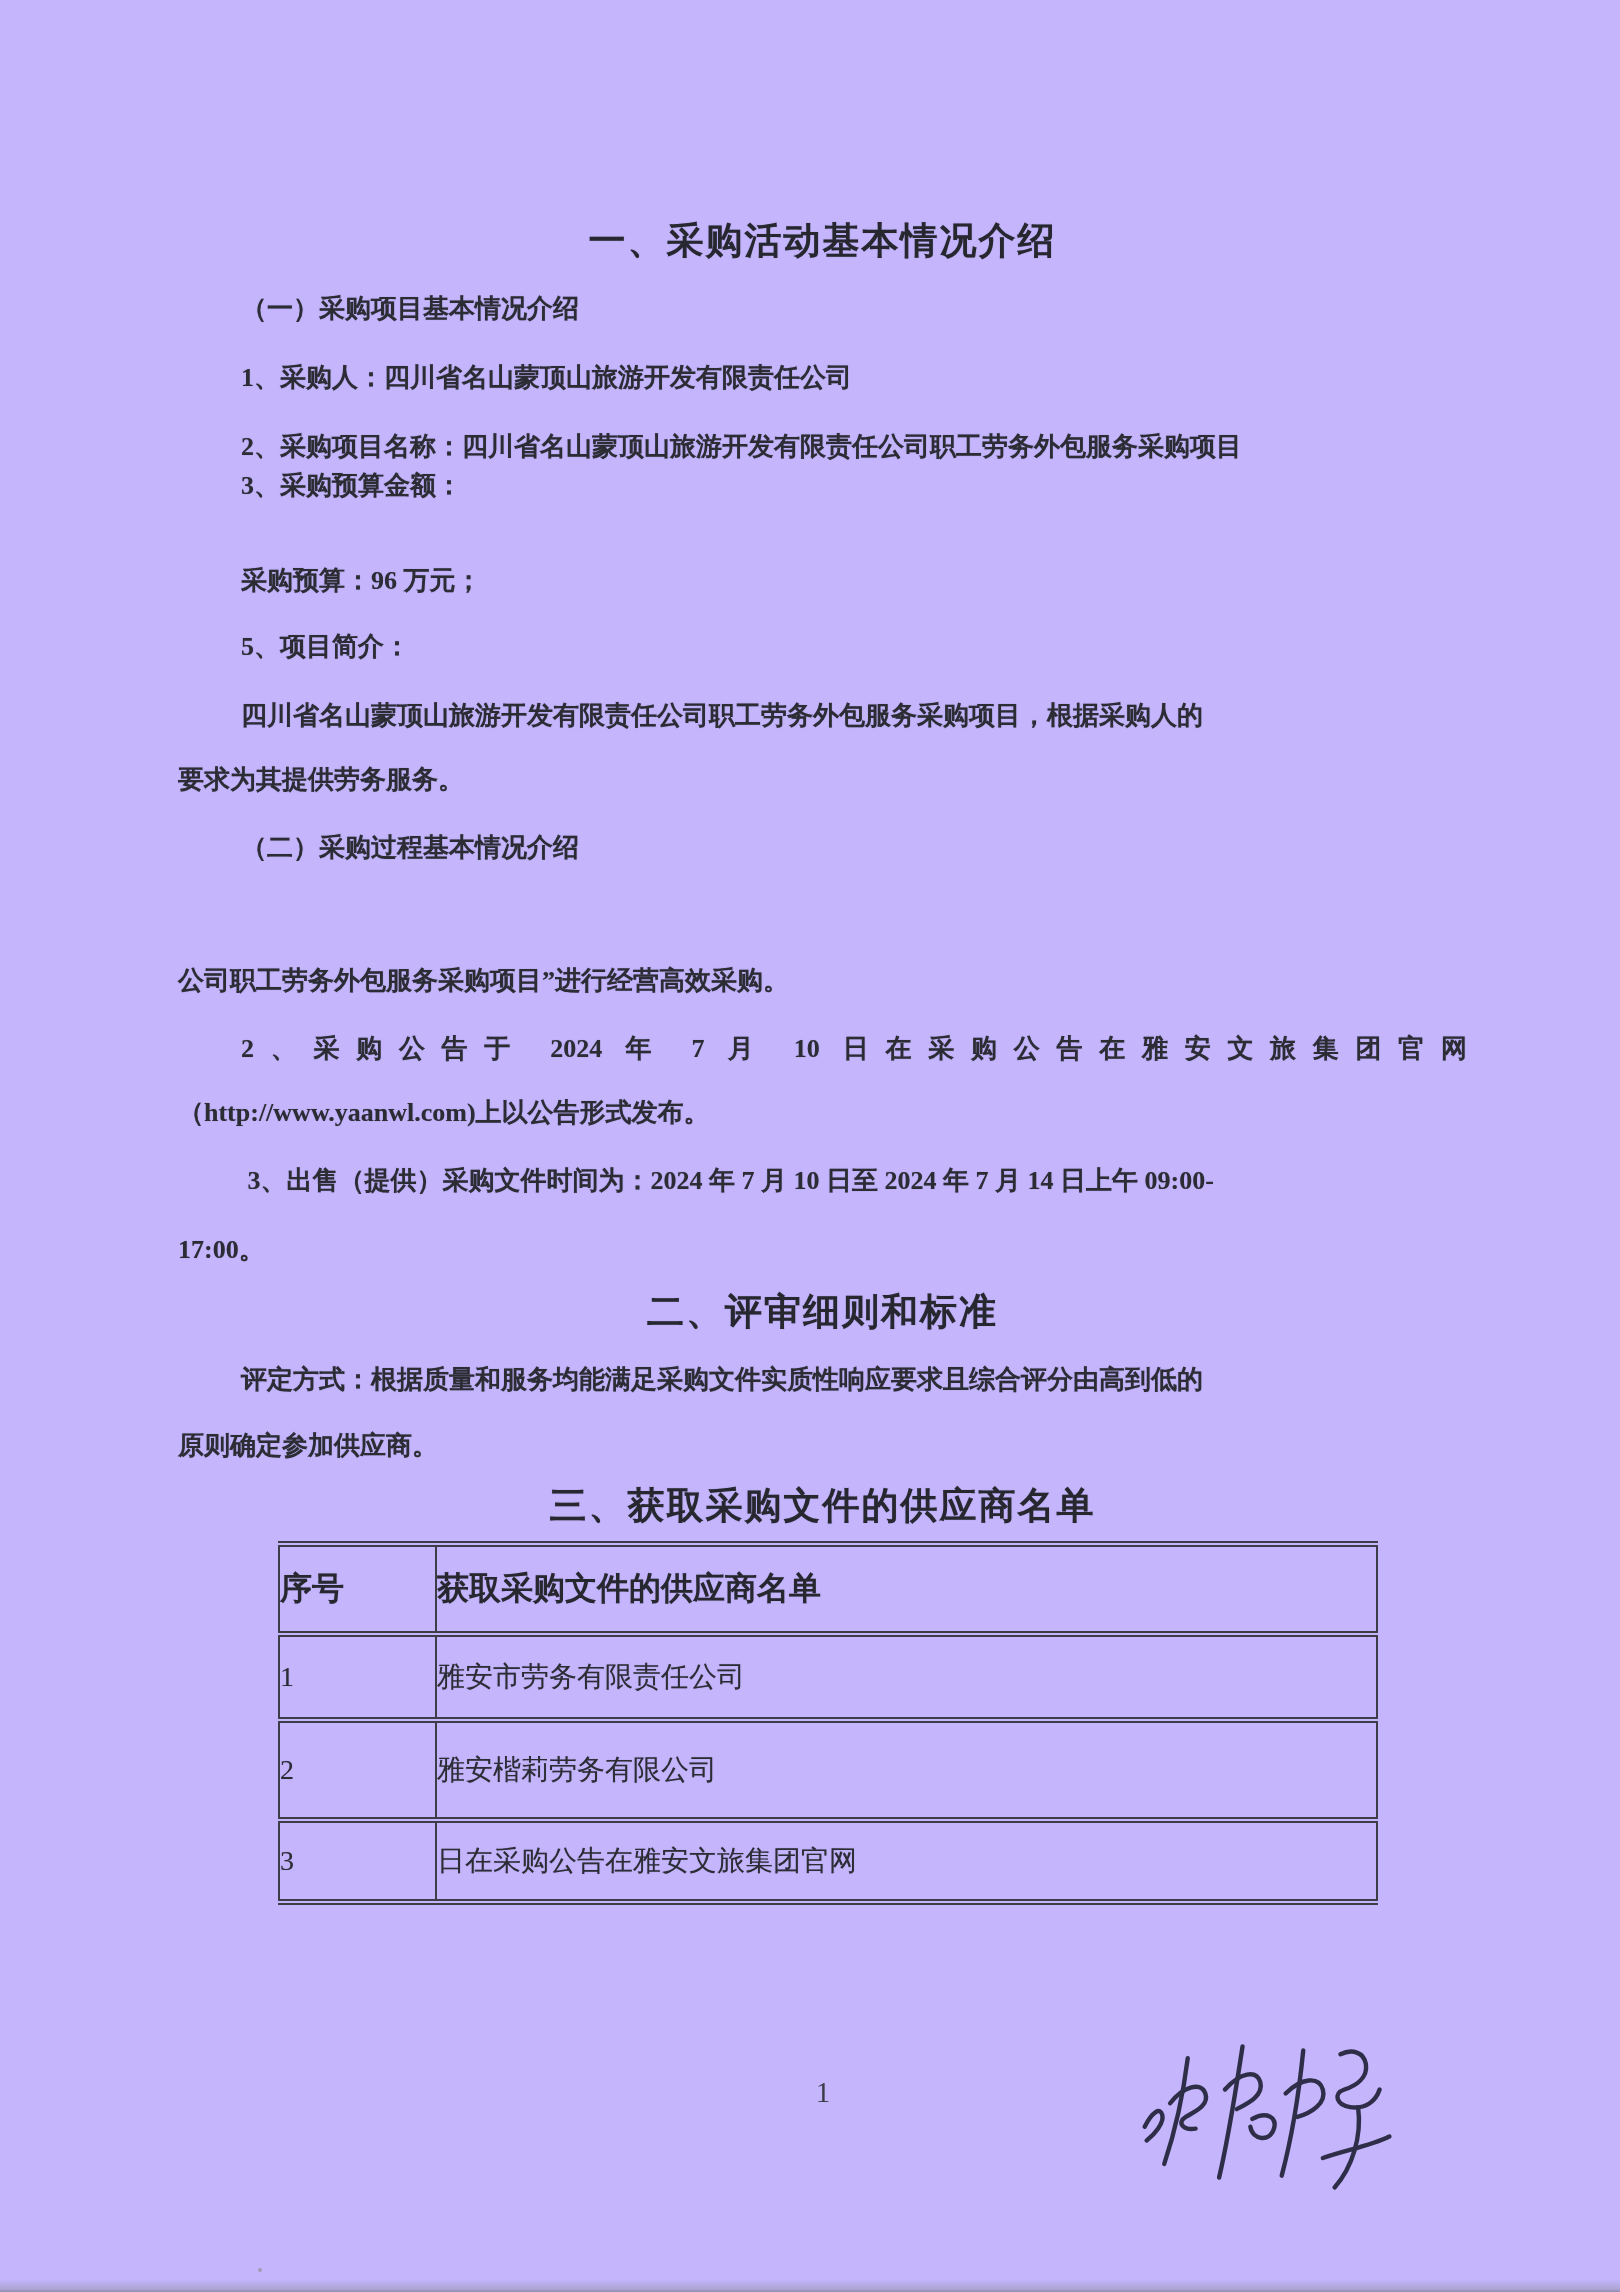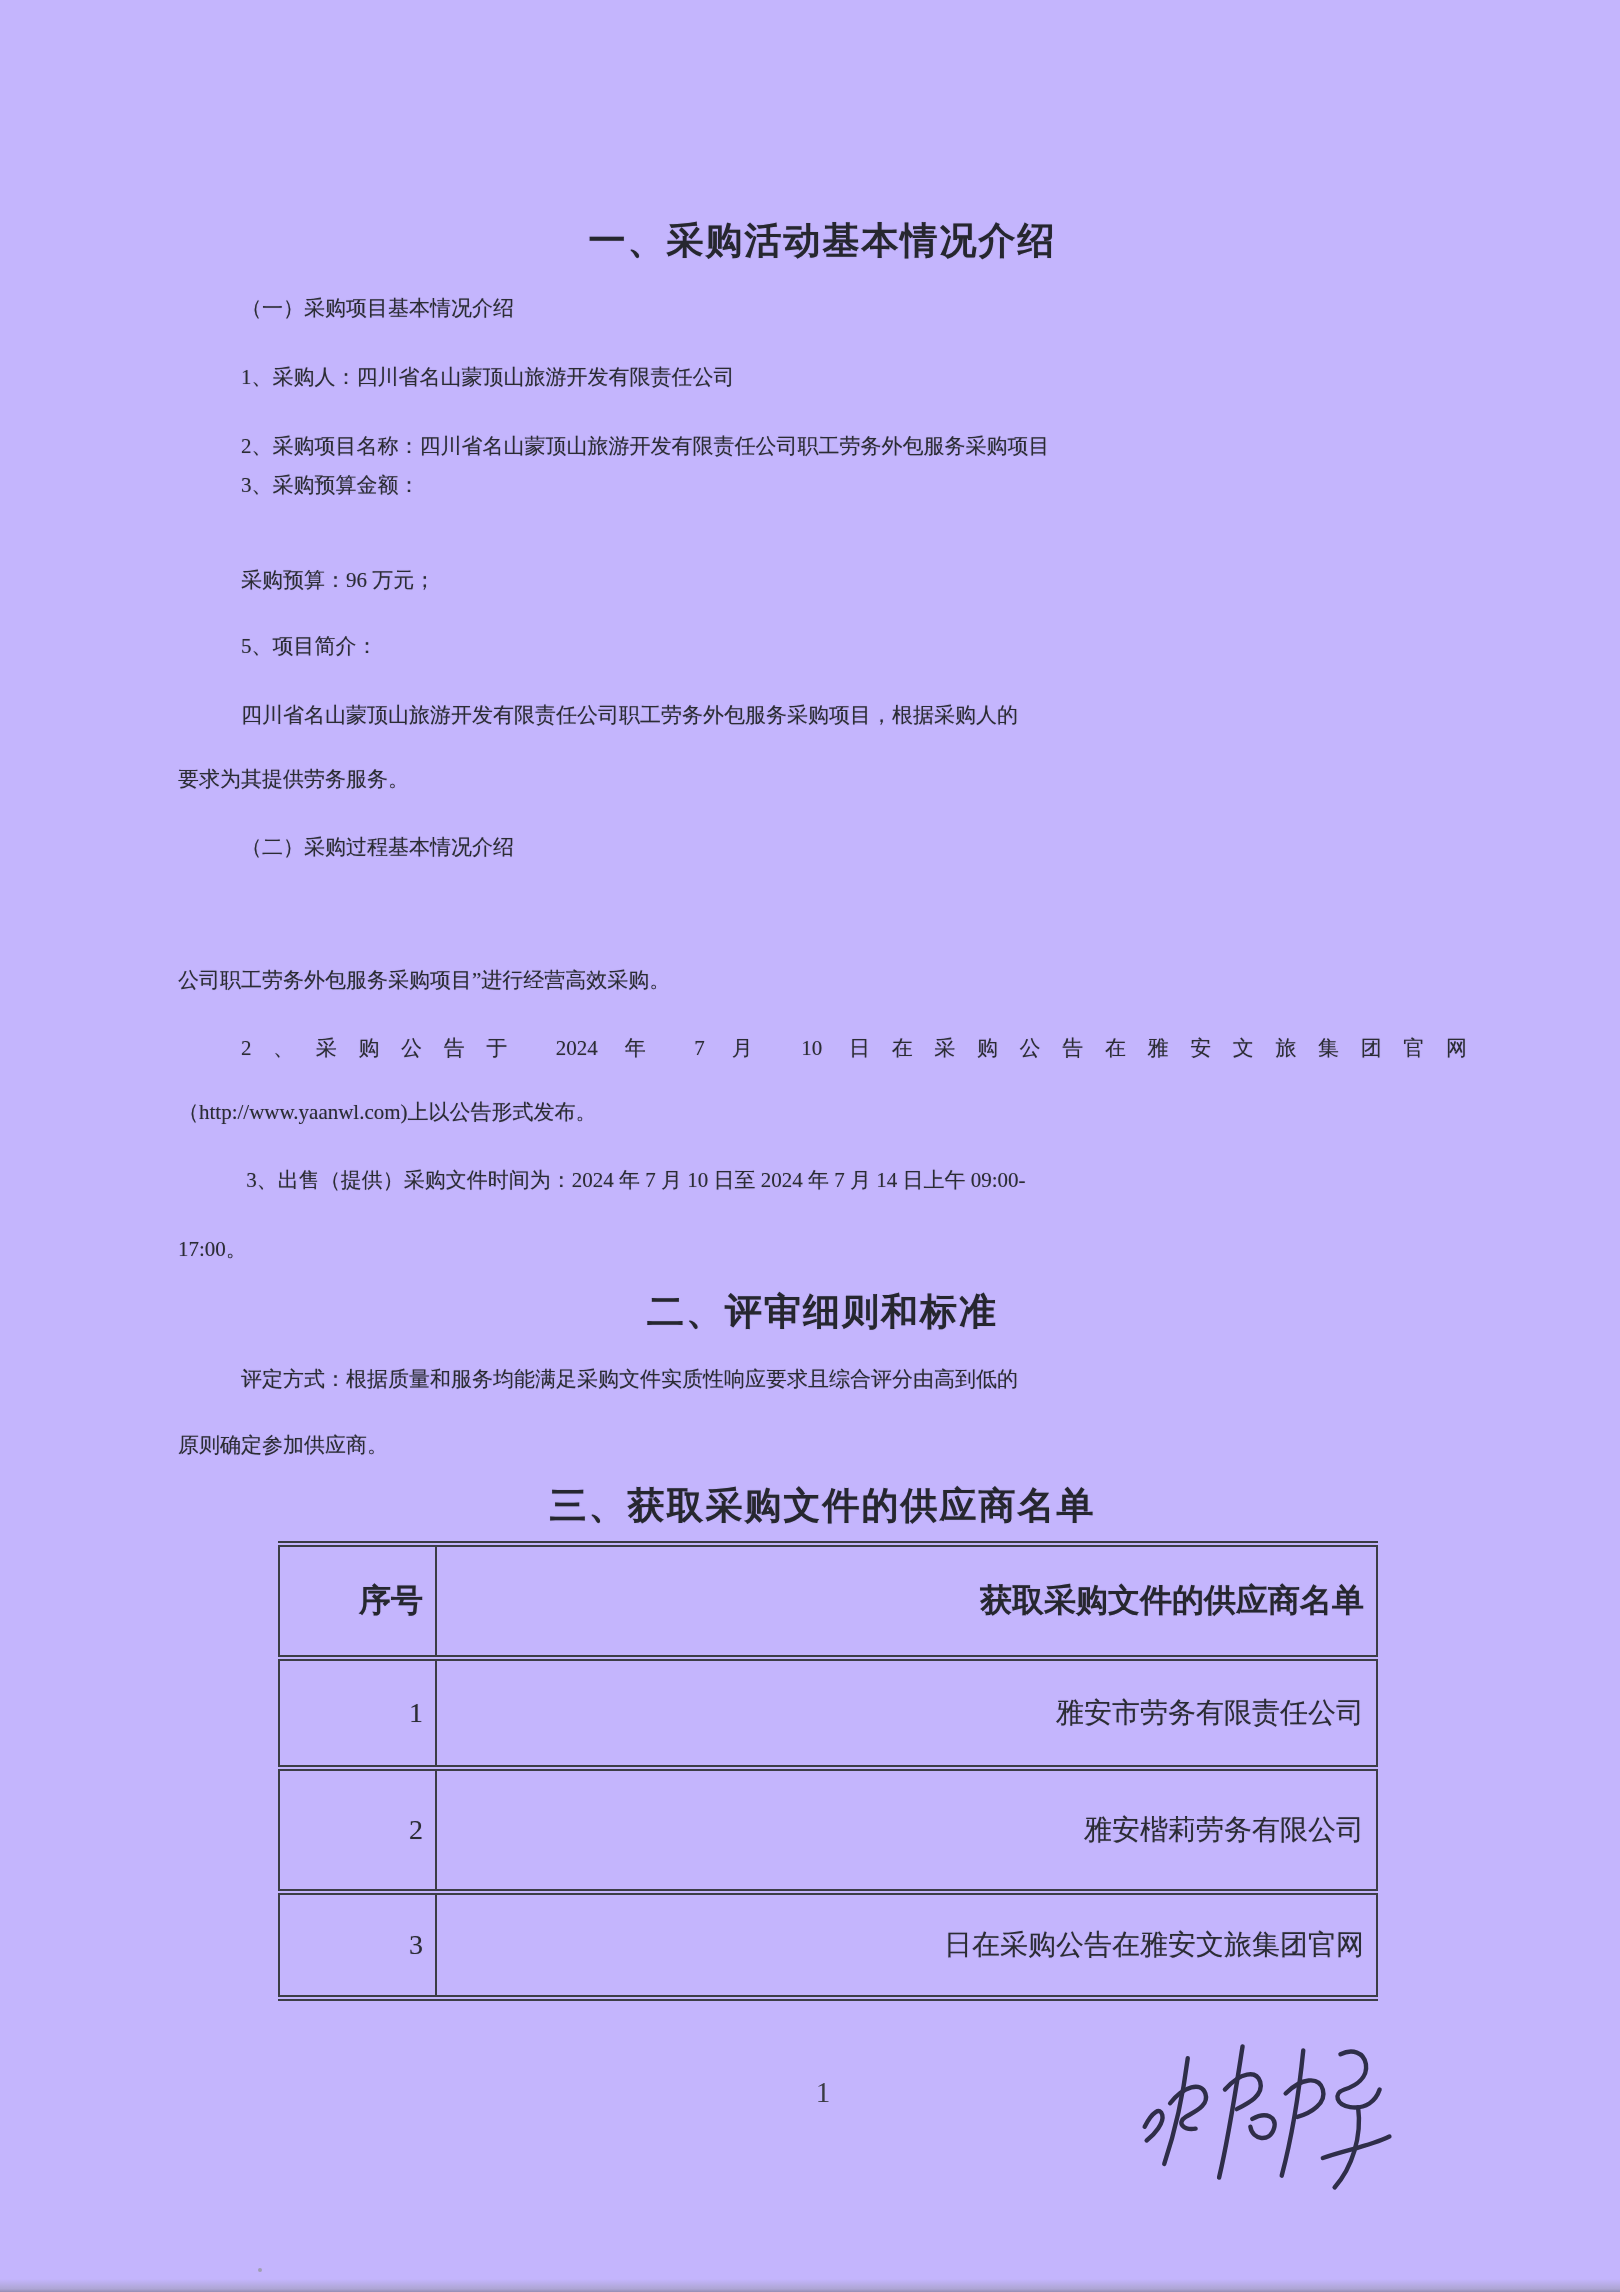--- a/index.html
+++ b/index.html
@@ -4,23 +4,24 @@
 <style>
   html,body{margin:0;padding:0;background:#e8e9ee;}
   .page{
     position:relative;width:1620px;height:2293px;overflow:hidden;
     background:#c4b5fd;
     font-family:"Liberation Serif","DejaVu Serif",serif;
     color:#2b2c34;
   }
   .line{
     position:absolute;left:178px;width:1289px;
-    font-size:21px;line-height:39px;
+    font-size:26px;line-height:39px;
     white-space:pre-wrap;
     text-shadow:0 0 1px rgba(43,44,52,.35);
+    font-weight:bold;
   }
   .ind{text-indent:63px;}
   .just{text-align:justify;text-align-last:justify;}
   .hd{
     font-weight:700;font-size:37px;line-height:47px;
     text-align:center;text-indent:0;letter-spacing:2px;
     color:#26272f;
   }
   
   .l0{top:217px}.l1{top:289px}.l2{top:358px}.l3{top:427px}.l4{top:466px}
@@ -28,23 +29,23 @@
   .l10{top:897px}.l11{top:961px}.l12{top:1029px}.l13{top:1093px}.l14{top:1161px}
   .l15{top:1230px}.l16{top:1288px}.l17{top:1360px}.l18{top:1426px}.l19{top:1482px}
 
   table.suppliers{
     position:absolute;left:278px;top:1541px;width:1098px;
     border-collapse:collapse;table-layout:fixed;
   }
   .suppliers th,.suppliers td{
     border:2px solid #3c3d46;
     border-bottom:6.9px double #3c3d46;
-    text-align:right;vertical-align:middle;
+    text-align:left;vertical-align:middle;
     text-shadow:0 0 1px rgba(43,44,52,.3);
-    padding:12px;
+    padding:0;
   }
   .suppliers th{
     border-top:6.9px double #3c3d46;
     font-size:32px;font-weight:700;height:84px;color:#26272f;
   }
   .suppliers td{font-size:28px;}
   .rowh1 td{height:80px}
   .rowh2 td{height:94px}
   .rowh3 td{height:76px}
 

